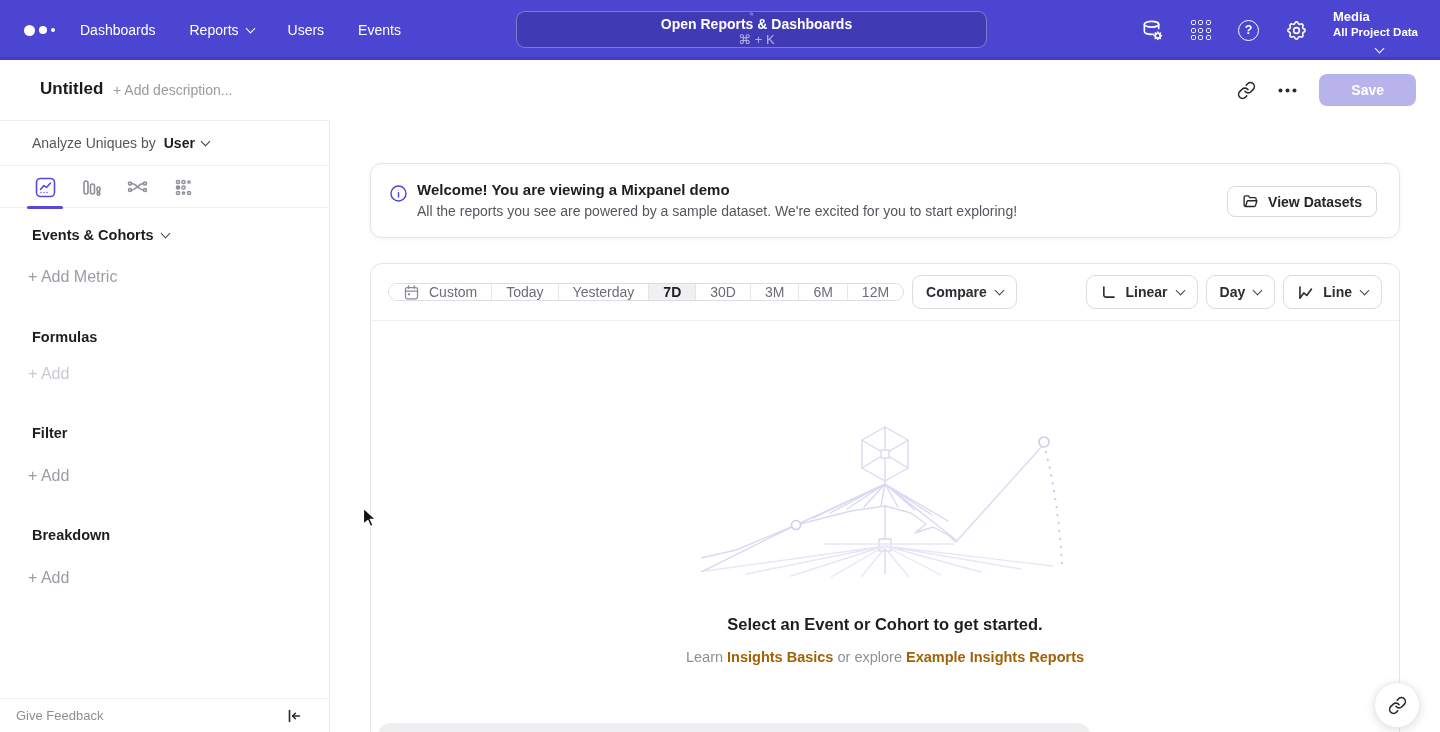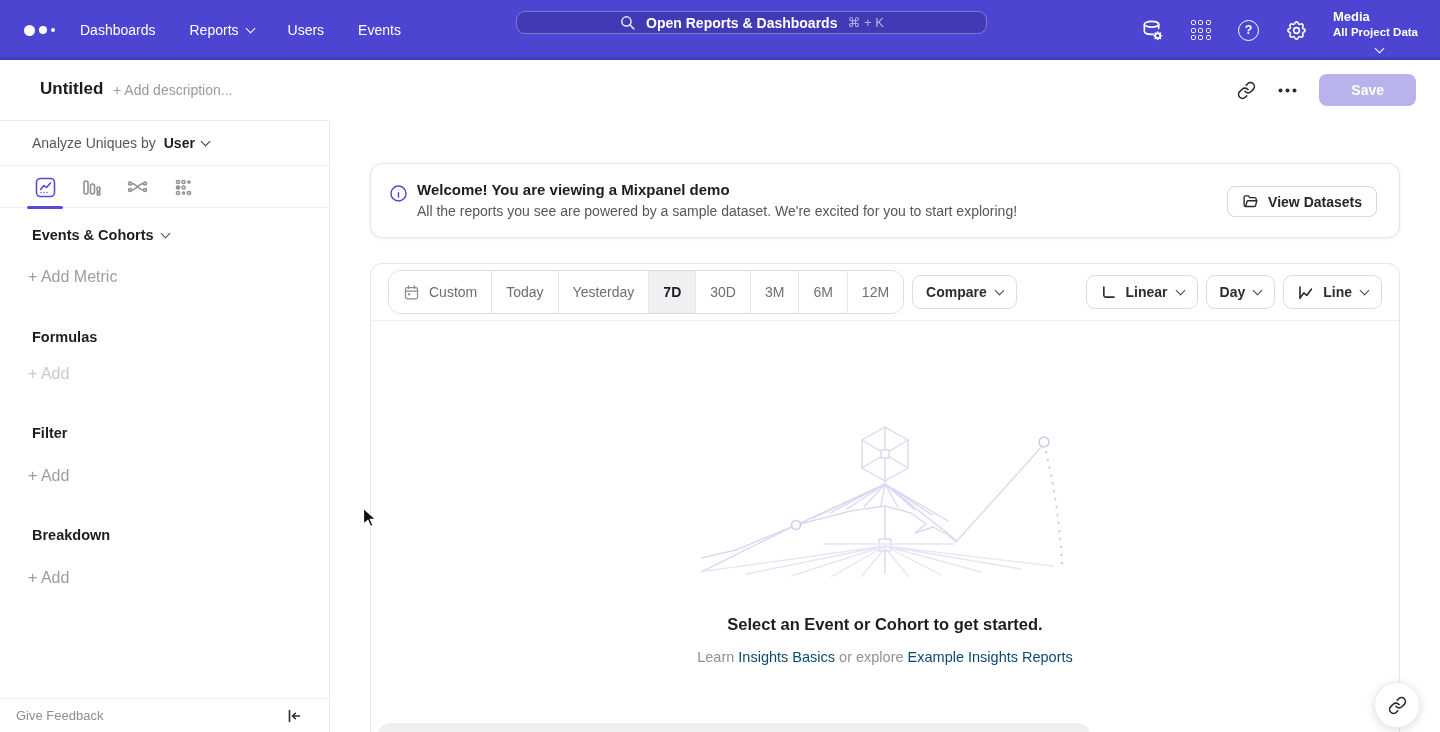--- a/index.html
+++ b/index.html
@@ -11,23 +11,23 @@
   .topnav { position:absolute; left:0; top:0; width:1440px; height:60px;
     background:#4b45d2; box-shadow: inset 0 -3px 0 rgba(0,0,0,0.10); color:#fff; }
   .logo { position:absolute; left:24px; top:0; height:60px; display:flex; align-items:center; gap:4px; }
   .logo i { display:block; border-radius:50%; background:#fff; }
   .logo .d1{ width:11px; height:11px; } .logo .d2{ width:8px; height:8px; } .logo .d3{ width:4px; height:4px; }
   .navlinks { position:absolute; left:80px; top:0; height:60px; display:flex; align-items:center; gap:34px;
     font-size:14px; font-weight:500; }
   .navlink { display:flex; align-items:center; cursor:default; }
   .chev { display:inline-block; width:7px; height:7px; border-right:1.7px solid currentColor;
     border-bottom:1.7px solid currentColor; transform:rotate(45deg); margin-left:8px; margin-top:-4px; }
-  .searchbar { position:absolute; left:516px; top:11px; width:471px; height:23px; border-radius:9px;
+  .searchbar { position:absolute; left:516px; top:11px; width:471px; height:37px; border-radius:9px;
     background:rgba(0,0,0,0.14); border:1px solid rgba(255,255,255,0.32);
-    display:flex; align-items:center; justify-content:center; }
+    display:flex; align-items:center; justify-content:center;flex-direction:column; }
   .searchbar .slabel { font-size:14px; font-weight:600; color:#fff; margin-left:10px; }
   .searchbar .skey { font-size:13px; color:rgba(255,255,255,0.6); margin-left:10px; }
   .navright { position:absolute; right:0; top:0; height:60px; display:flex; align-items:center;
     gap:25px; padding-right:22px; }
   .navicon { width:23px; height:23px; display:flex; align-items:center; justify-content:center; color:#fff; }
   .help-circle { width:21px; height:21px; border:1.8px solid #fff; border-radius:50%;
     font-size:12.5px; font-weight:700; display:flex; align-items:center; justify-content:center; color:#fff; }
   .grid9 { display:grid; grid-template-columns:repeat(3,5px); grid-template-rows:repeat(3,5px); gap:2.5px; }
   .grid9 i { width:5px; height:5px; border:1.4px solid #fff; border-radius:1.6px; display:block; }
   .project { display:flex; align-items:center; gap:10px;flex-direction:column; }
@@ -78,40 +78,40 @@
   .banner .bbody { font-size:14px; color:#56565e; margin-top:5px; }
   .viewds { position:absolute; right:22px; top:22px; height:31px; display:flex; align-items:center; gap:9px;
     border:1px solid #d8d8dd; border-radius:8px; background:#fff; padding:0 14px;
     font-size:14px; font-weight:600; color:#26262b; font-family:inherit; }
 
   
   .panel { position:absolute; left:370px; top:263px; width:1030px; height:480px; background:#fff;
     border:1px solid #e4e4e9; border-radius:12px; }
   .phead { position:absolute; left:0; top:0; width:100%; height:57px; border-bottom:1px solid #efeff2;
     display:flex; align-items:center; padding:0 17px; }
-  .segmented { display:flex; align-items:stretch; height:44px; border:1px solid #dcdce1; border-radius:13px;
+  .segmented { display:flex; align-items:stretch; height:18px; border:1px solid #dcdce1; border-radius:13px;
     overflow:hidden; background:#fff; }
   .seg { display:flex; align-items:center; padding:0 14px; font-size:14px; color:#6d6d75;
     border-right:1px solid #e6e6ea; background:#fff; white-space:nowrap; }
   .seg:last-child { border-right:none; }
   .seg.sel { background:#f0f0f2; color:#1d1d22; font-weight:600; }
   .seg .calicon { margin-right:9px; color:#8b8b93; }
   .ctlbtn { display:flex; align-items:center; height:34px; border:1px solid #dcdce1; border-radius:9px;
     background:#fff; padding:0 13px; font-size:14px; font-weight:600; color:#2c2c32; font-family:inherit;
     white-space:nowrap; }
   .ctlbtn .chev { border-color:#44444b; margin-left:9px; }
   .ctlbtn .cicon { margin-right:9px; color:#2c2c32; }
   .ml8 { margin-left:8px; }
   .spacer { flex:1; }
 
   .illus { position:absolute; left:330px; top:158px; }
   .estitle { position:absolute; left:0; top:351px; width:100%; text-align:center;
     font-size:16.5px; font-weight:700; color:#1d1d22; }
   .eshint { position:absolute; left:0; top:385px; width:100%; text-align:center; font-size:14.5px; color:#8f8f97; }
-  .eshint a { color:#0c4a6e; font-weight:400; text-decoration:none; }
+  .eshint a { color:#a16207; font-weight:700; text-decoration:none; }
   .bottombar { position:absolute; left:6px; top:459px; width:714px; height:22px; background:#efeff1;
     border-radius:14px 14px 0 0; }
 
   
   .fab { position:absolute; left:1374px; top:682px; width:46px; height:46px; border-radius:50%;
     background:#fff; border:1px solid #ececef; box-shadow:0 2px 10px rgba(20,20,40,0.14);
     display:flex; align-items:center; justify-content:center; color:#2b2b30; }
   .cursor { position:absolute; left:362px; top:507px; pointer-events:none; }
 </style>
 </head>

